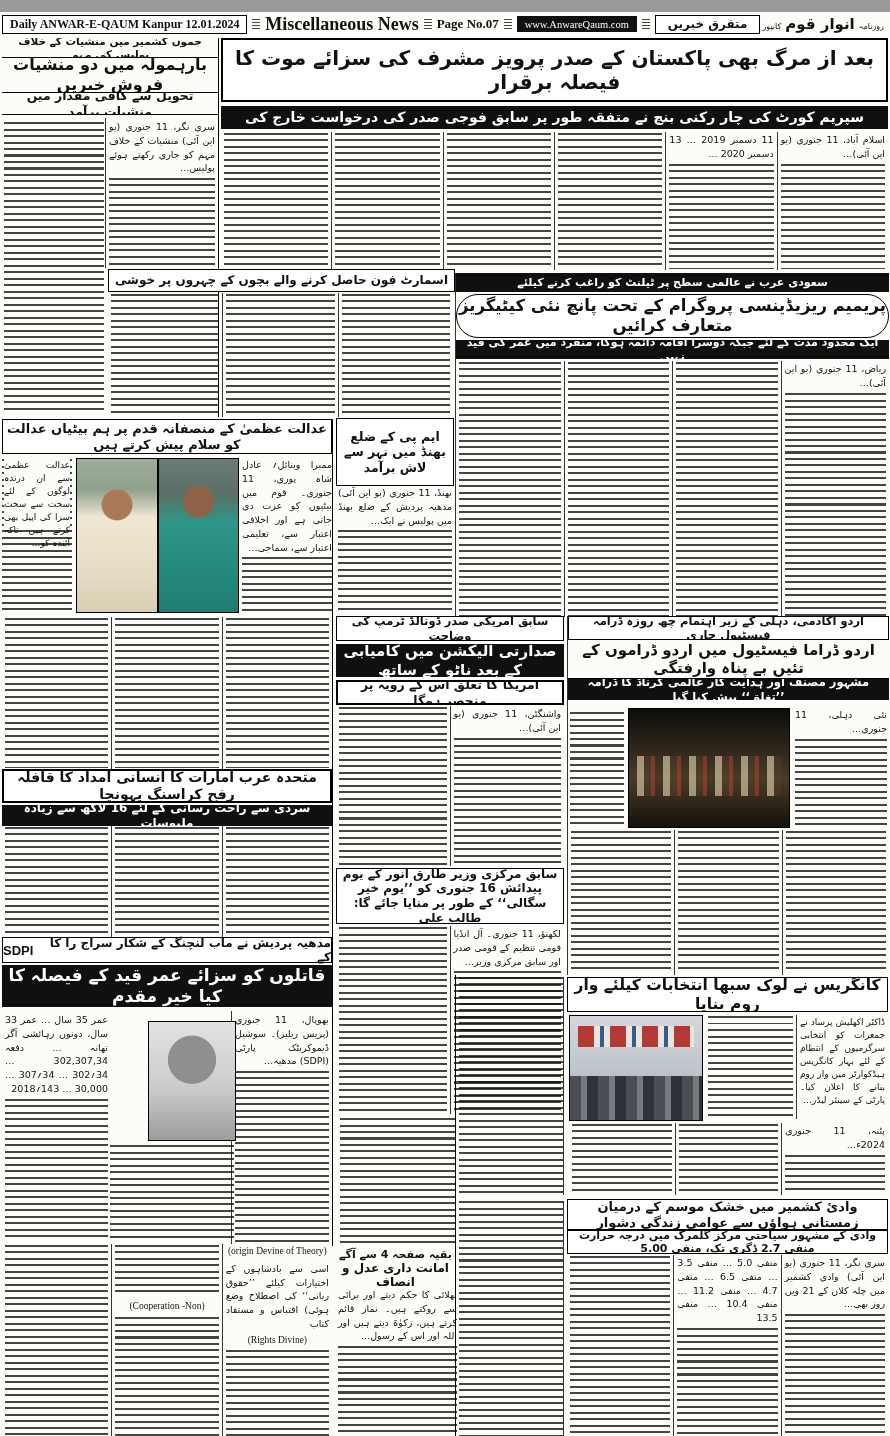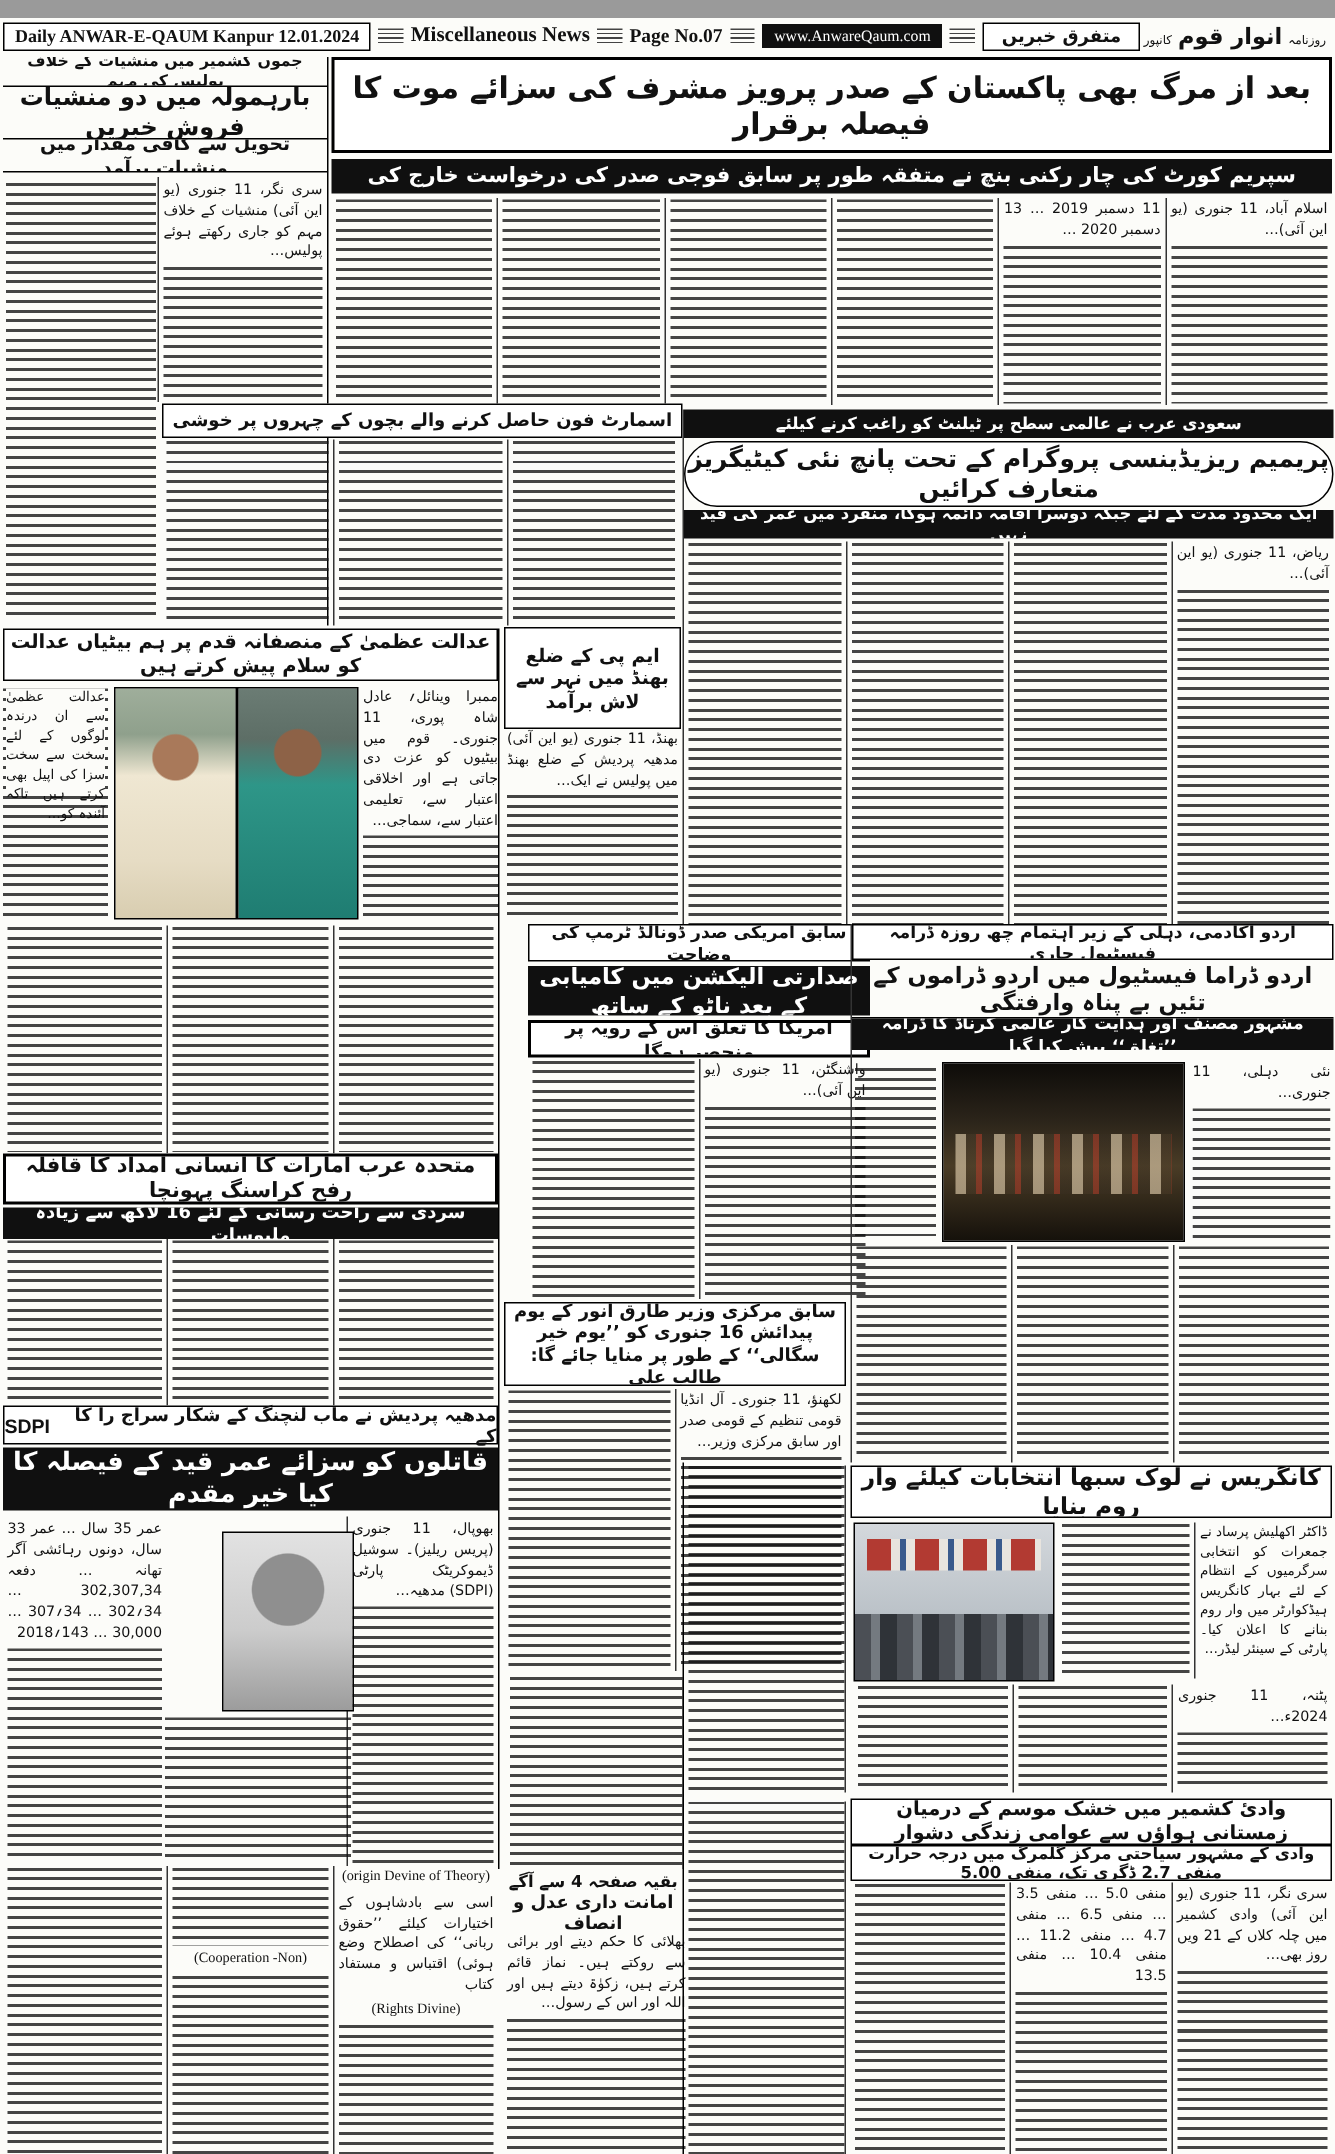--- a/index.html
+++ b/index.html
@@ -39,21 +39,21 @@
   .serif{font-family:"Liberation Serif",serif;}
 </style>
 </head>
 <body>
 
 <div class="page">
 
   <div class="abs" style="left:2px;top:2px;width:886px;height:20px;display:flex;align-items:center;">
     <div class="box serif" style="height:17px;display:flex;align-items:center;padding:0 7px;font-size:12px;font-weight:700;white-space:nowrap;">Daily ANWAR-E-QAUM Kanpur 12.01.2024</div>
     <div class="hlines"></div>
-    <div class="serif" style="font-size:14px;font-weight:700;white-space:nowrap;">Miscellaneous News</div>
+    <div class="serif" style="font-size:18px;font-weight:700;white-space:nowrap;">Miscellaneous News</div>
     <div class="hlines"></div>
     <div class="serif" style="font-size:13px;font-weight:700;white-space:nowrap;">Page No.07</div>
     <div class="hlines"></div>
     <div class="bar serif" style="height:16px;display:flex;align-items:center;padding:0 8px;font-size:10.5px;white-space:nowrap;">www.AnwareQaum.com</div>
     <div class="hlines"></div>
     <div class="box" style="height:17px;display:flex;align-items:center;padding:0 12px;font-size:12px;font-weight:700;direction:rtl;white-space:nowrap;">متفرق خبریں</div>
     <div style="direction:rtl;white-space:nowrap;margin-right:4px;margin-left:2px;display:flex;align-items:baseline;gap:4px;">
       <span style="font-size:8px;">روزنامہ</span>
       <span style="font-size:15px;font-weight:700;">انوار قوم</span>
       <span style="font-size:8px;">کانپور</span>
@@ -166,21 +166,21 @@
   </div>
 
   <div class="abs" style="left:336px;top:406px;width:118px;height:196px;">
     <div class="hd box" style="height:62px;font-size:12.5px;padding:2px 4px;">ایم پی کے ضلع بھنڈ میں نہر سے لاش برآمد</div>
     <div class="abs" style="left:0;right:0;top:68px;bottom:0;display:flex;flex-direction:column;padding:0 2px;">
       <p class="lead">بھنڈ، 11 جنوری (یو این آئی) مدھیہ پردیش کے ضلع بھنڈ میں پولیس نے ایک…</p>
       <div class="greek"></div>
     </div>
   </div>
 
-  <div class="abs" style="left:352px;top:604px;width:228px;height:250px;">
+  <div class="abs" style="left:336px;top:604px;width:228px;height:250px;">
     <div class="hd box" style="height:23px;font-size:11.5px;">سابق امریکی صدر ڈونالڈ ٹرمپ کی وضاحت</div>
     <div class="hd bar" style="height:33px;font-size:15px;margin-top:3px;">صدارتی الیکشن میں کامیابی کے بعد ناٹو کے ساتھ</div>
     <div class="hd box2" style="height:21px;font-size:12.5px;margin-top:3px;">امریکا کا تعلق اس کے رویہ پر منحصر ہوگا</div>
     <div class="abs" style="left:0;right:0;top:90px;bottom:0;">
       <div class="cols">
         <div class="col">
           <p class="lead">واشنگٹن، 11 جنوری (یو این آئی)…</p>
           <div class="greek"></div>
         </div>
         <div class="col">

